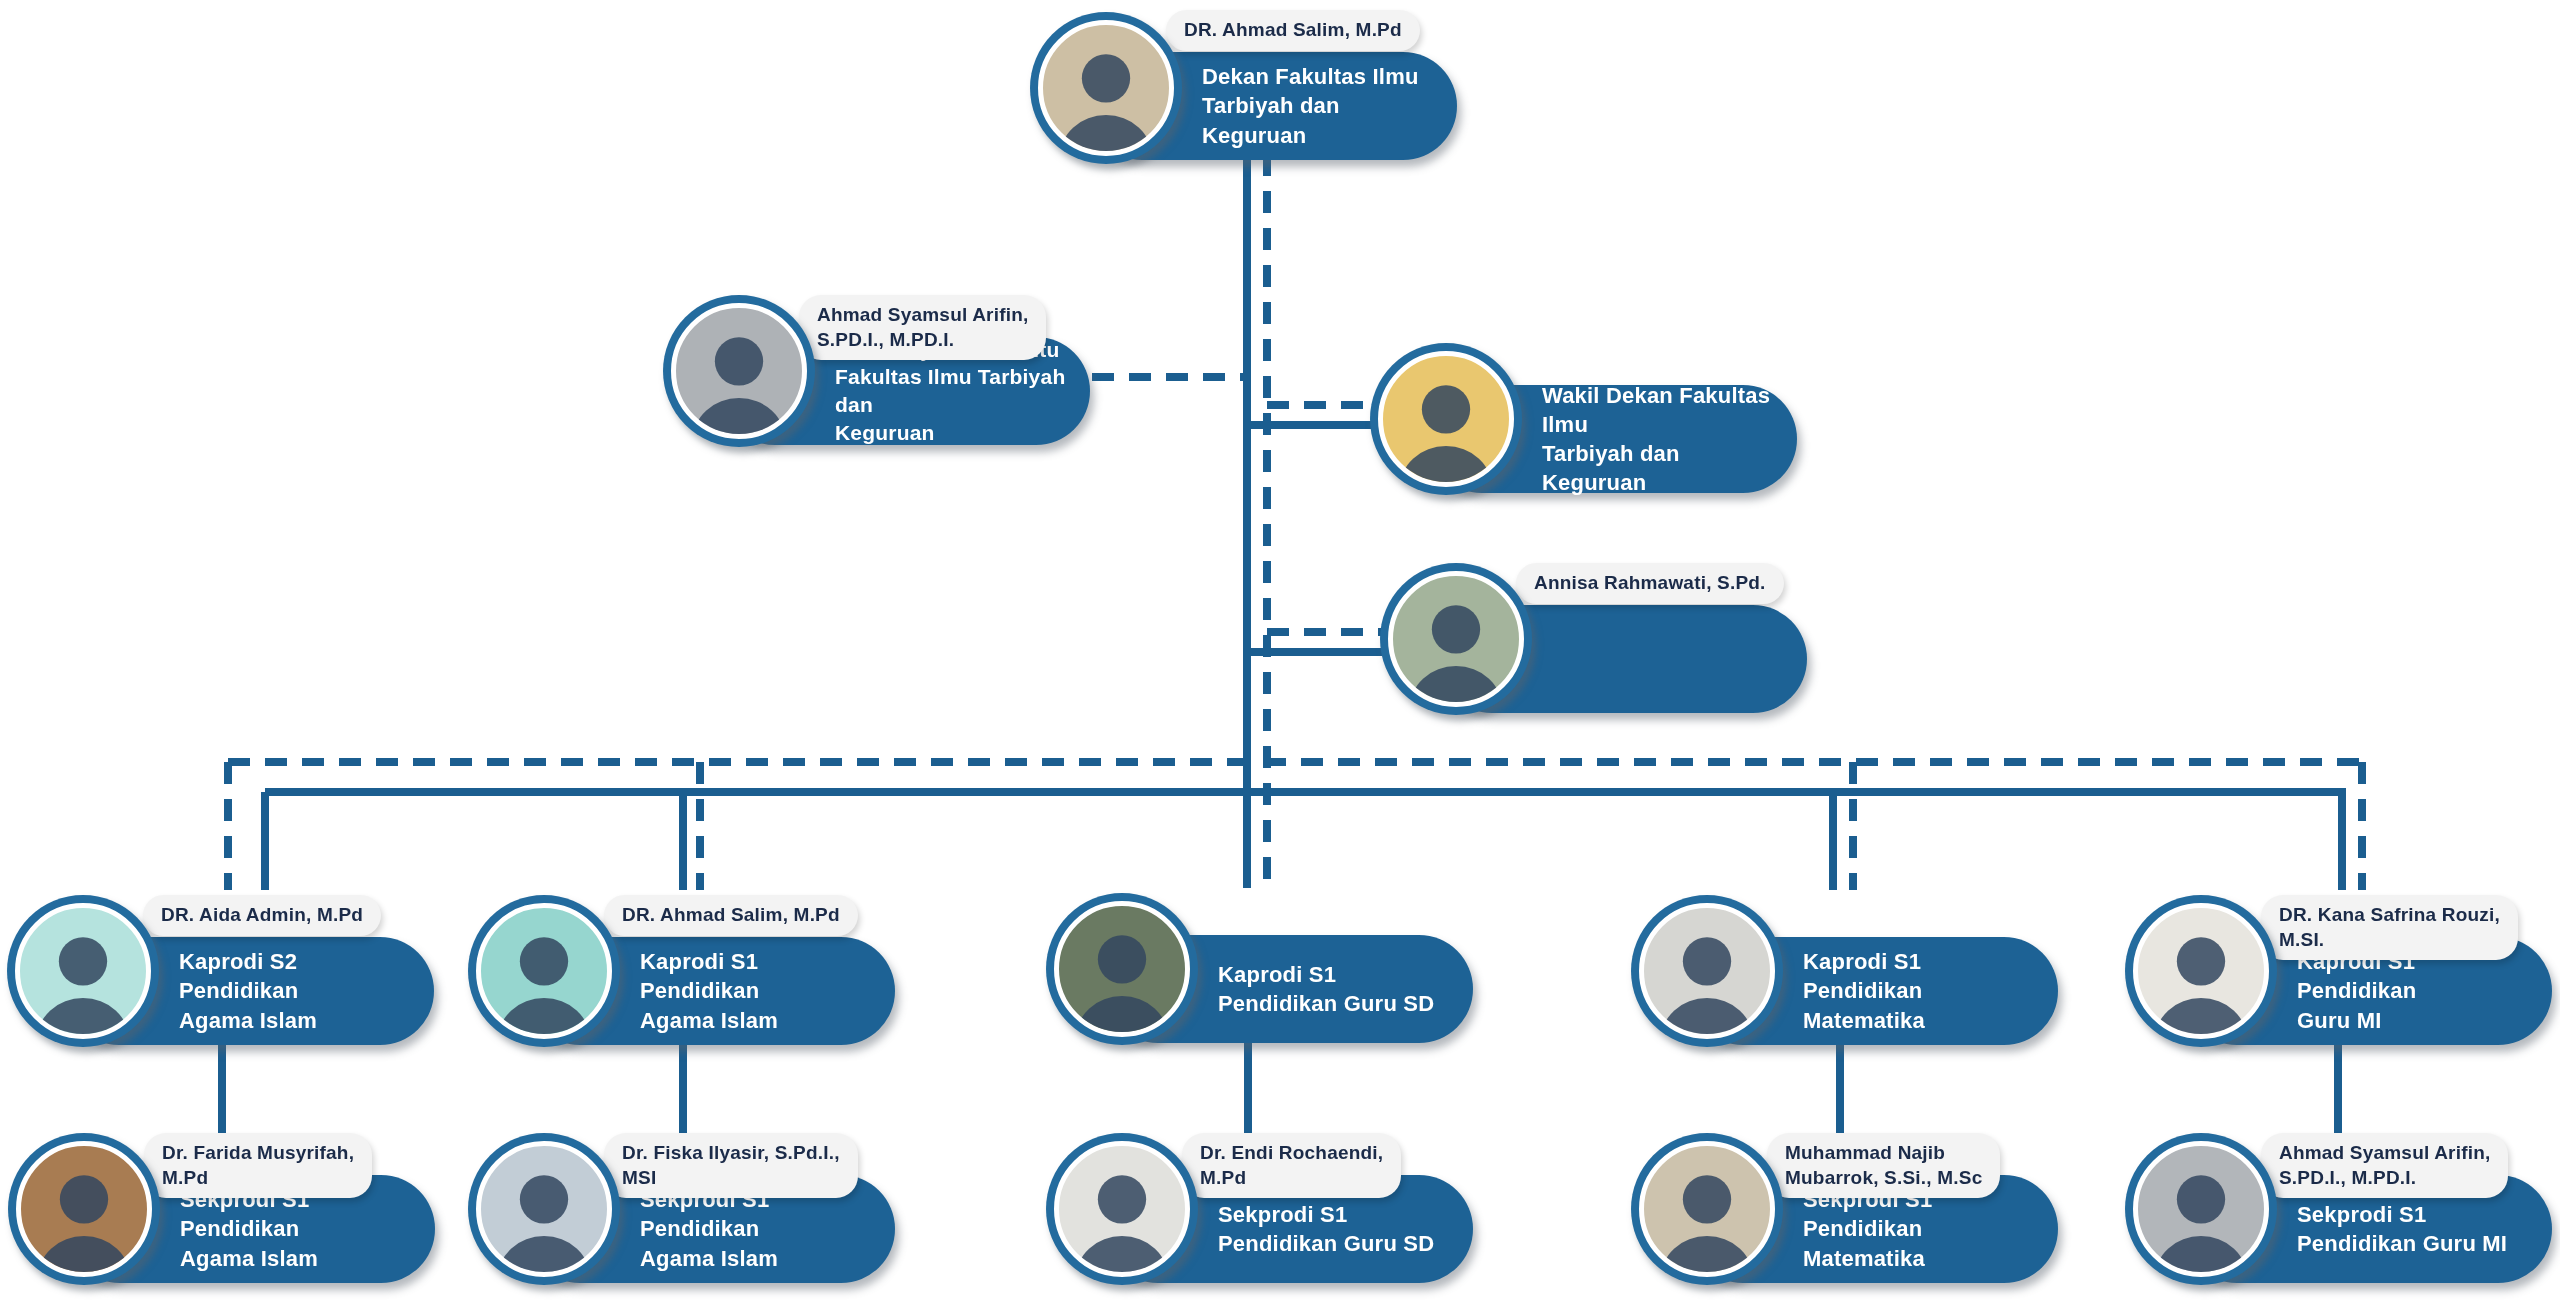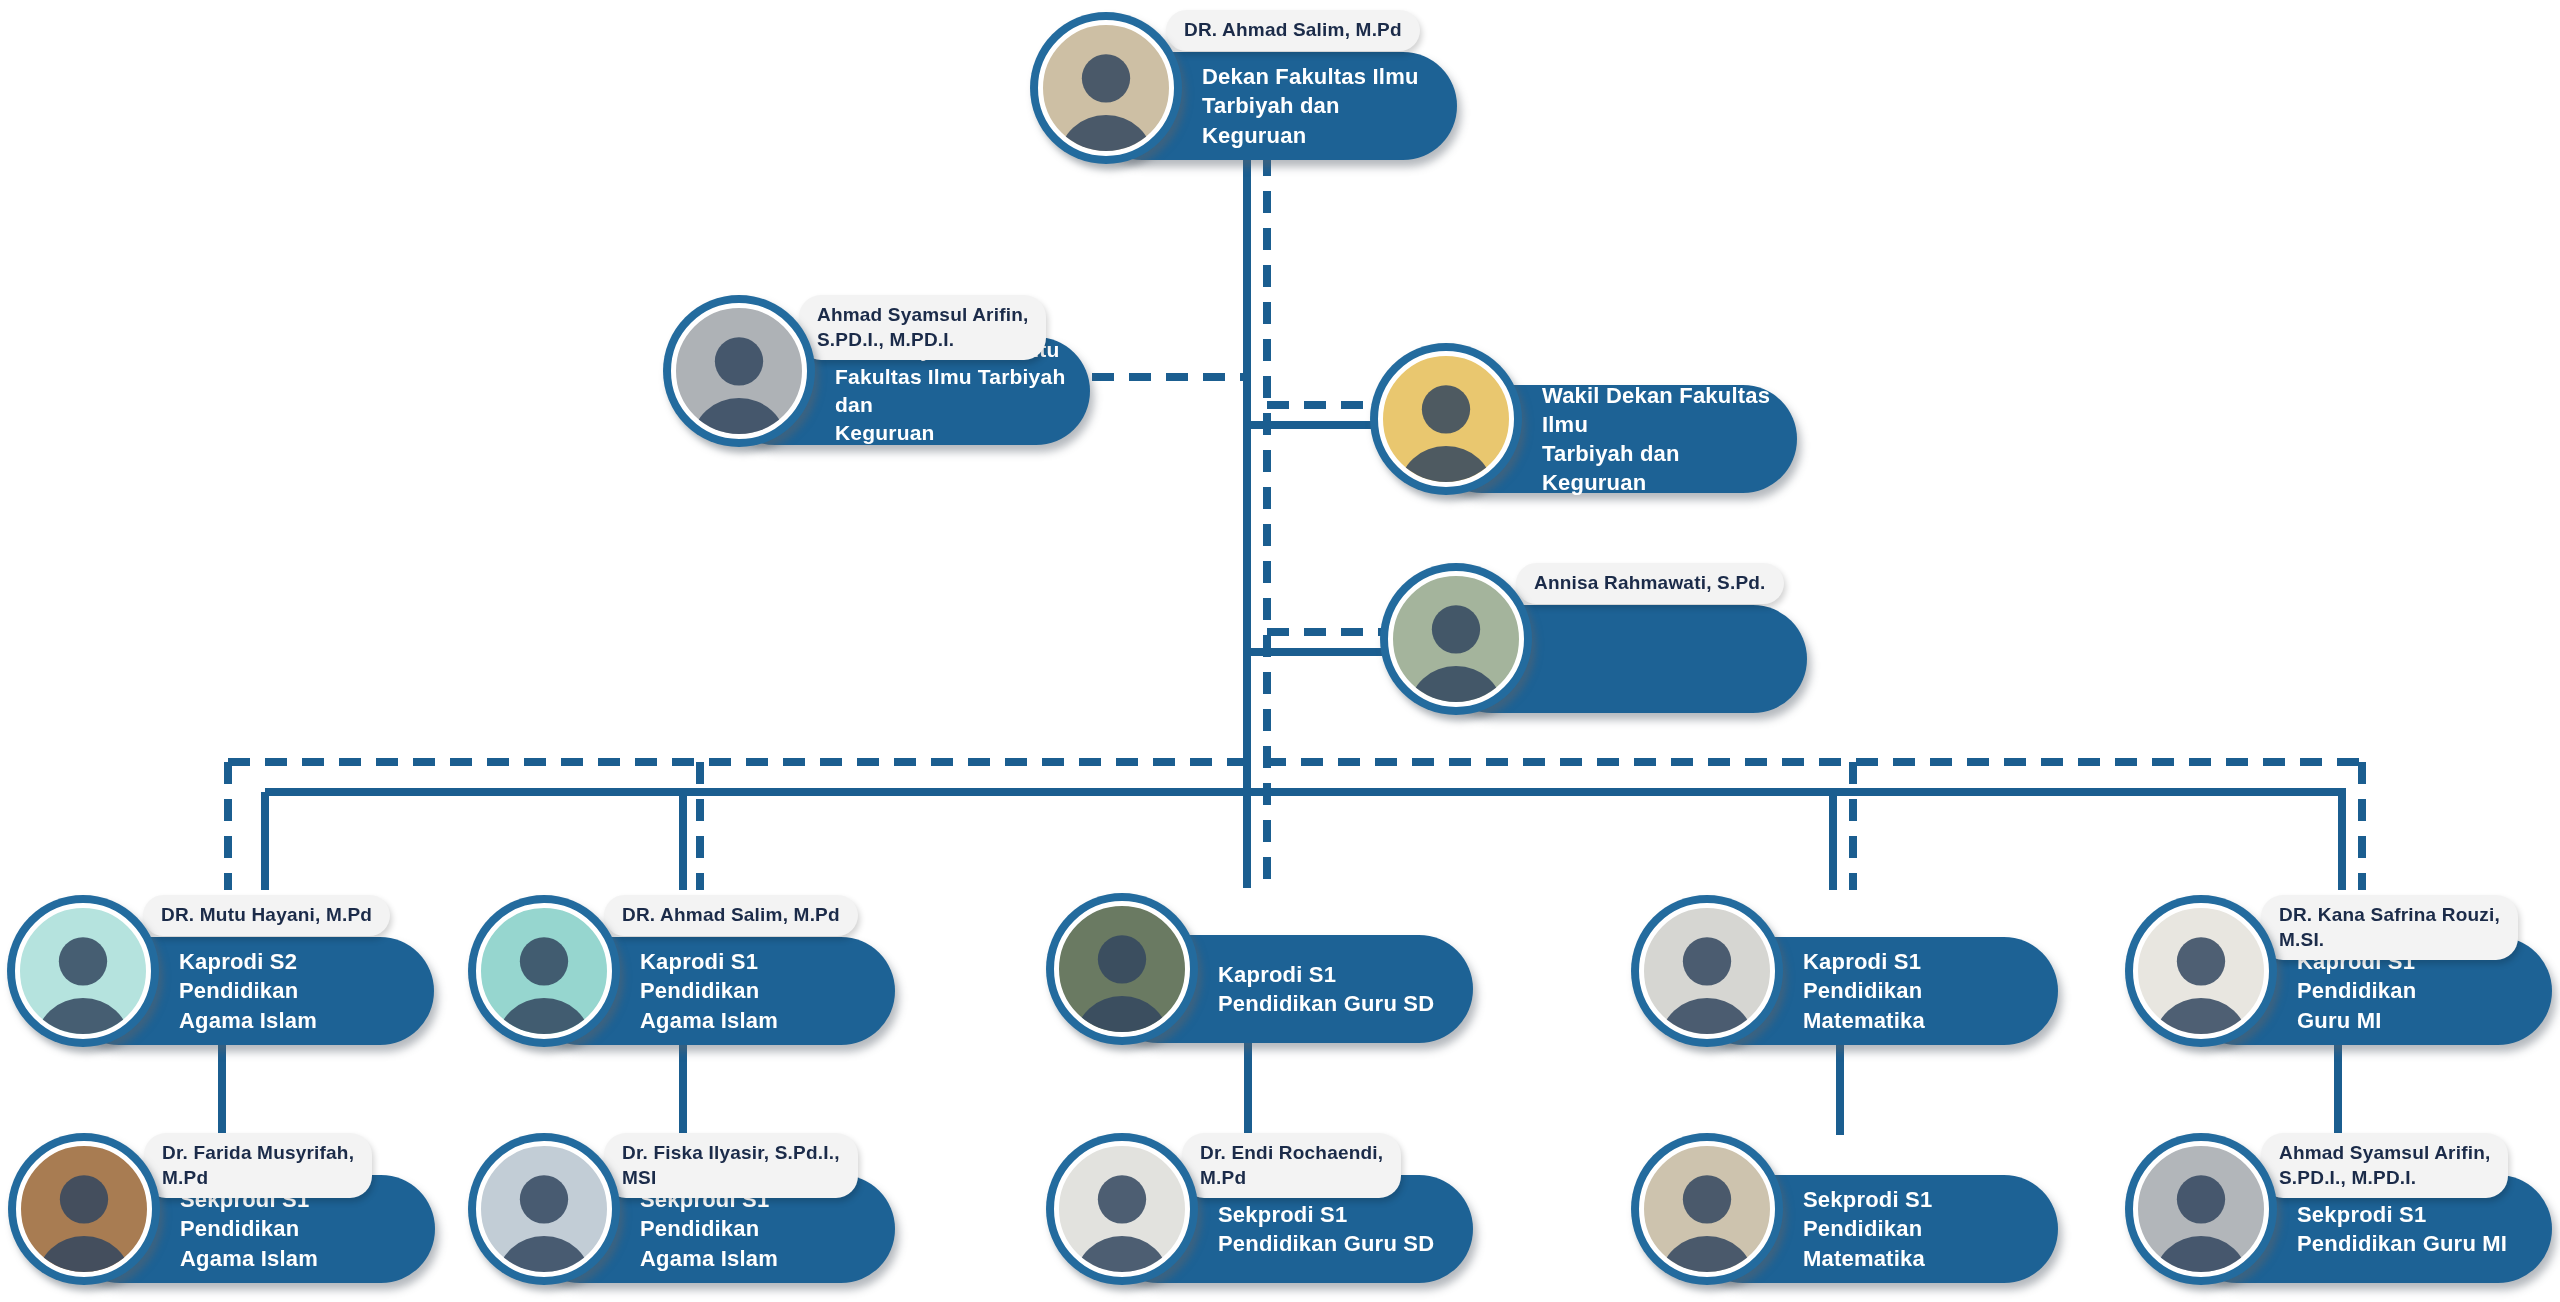--- a/index.html
+++ b/index.html
@@ -145,21 +145,21 @@
         <ellipse cx="60" cy="122" rx="44" ry="40" fill="#33475f" opacity=".85"></ellipse>
       </svg>
     </div>
   </div>
 </div>
 
 <div class="node" style="left:7px;top:895px;">
   <div class="capsule"></div>
   <div class="role">Kaprodi S2 Pendidikan
 Agama Islam</div>
-  <div class="tag">DR. Mutu Hayani, M.Pd</div>
+  <div class="tag">DR. Aida Admin, M.Pd</div>
   <div class="portrait">
     <div class="photo" style="background: rgb(181, 227, 222);">
       <svg class="sil" viewBox="0 0 120 120">
         <circle cx="60" cy="47" r="23" fill="#33475f" opacity=".85"></circle>
         <ellipse cx="60" cy="122" rx="44" ry="40" fill="#33475f" opacity=".85"></ellipse>
       </svg>
     </div>
   </div>
 </div>
 
@@ -267,20 +267,22 @@
         <ellipse cx="60" cy="122" rx="44" ry="40" fill="#33475f" opacity=".85"></ellipse>
       </svg>
     </div>
   </div>
 </div>
 
 <div class="node" style="left:1631px;top:1133px;">
   <div class="capsule"></div>
   <div class="role">Sekprodi S1 Pendidikan
 Matematika</div>
+  <div class="tag">Muhammad Najib
+Mubarrok, S.Si., M.Sc</div>
   <div class="portrait">
     <div class="photo" style="background: rgb(205, 195, 174);">
       <svg class="sil" viewBox="0 0 120 120">
         <circle cx="60" cy="47" r="23" fill="#33475f" opacity=".85"></circle>
         <ellipse cx="60" cy="122" rx="44" ry="40" fill="#33475f" opacity=".85"></ellipse>
       </svg>
     </div>
   </div>
 </div>
 

